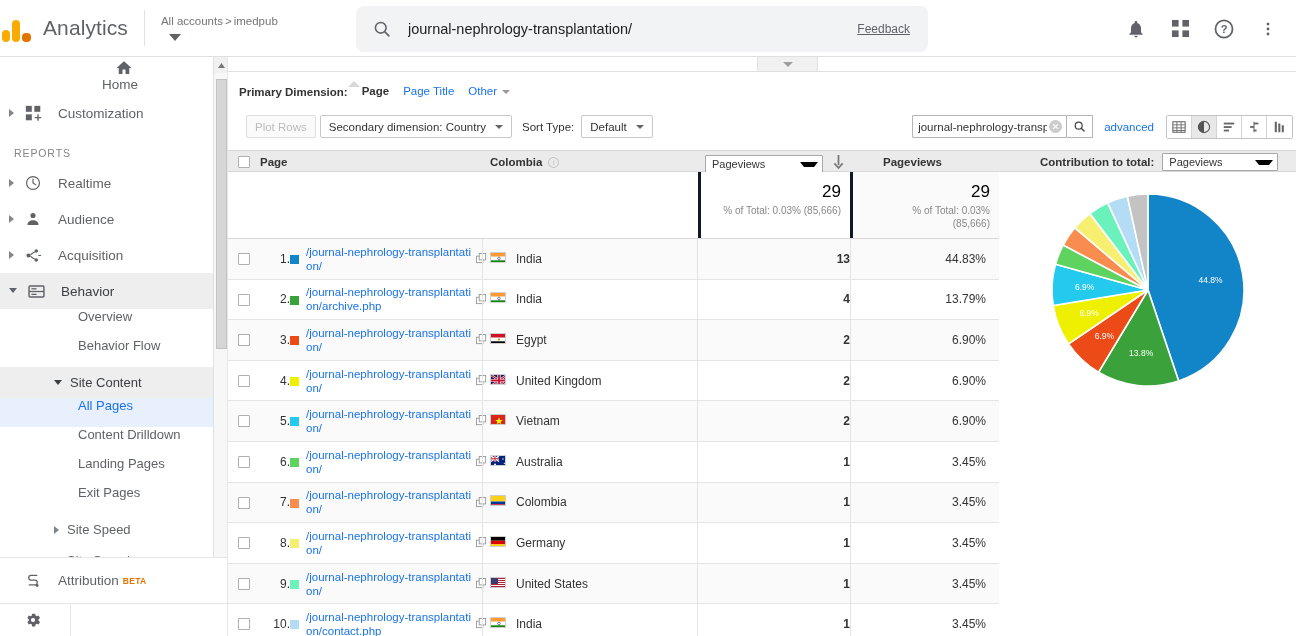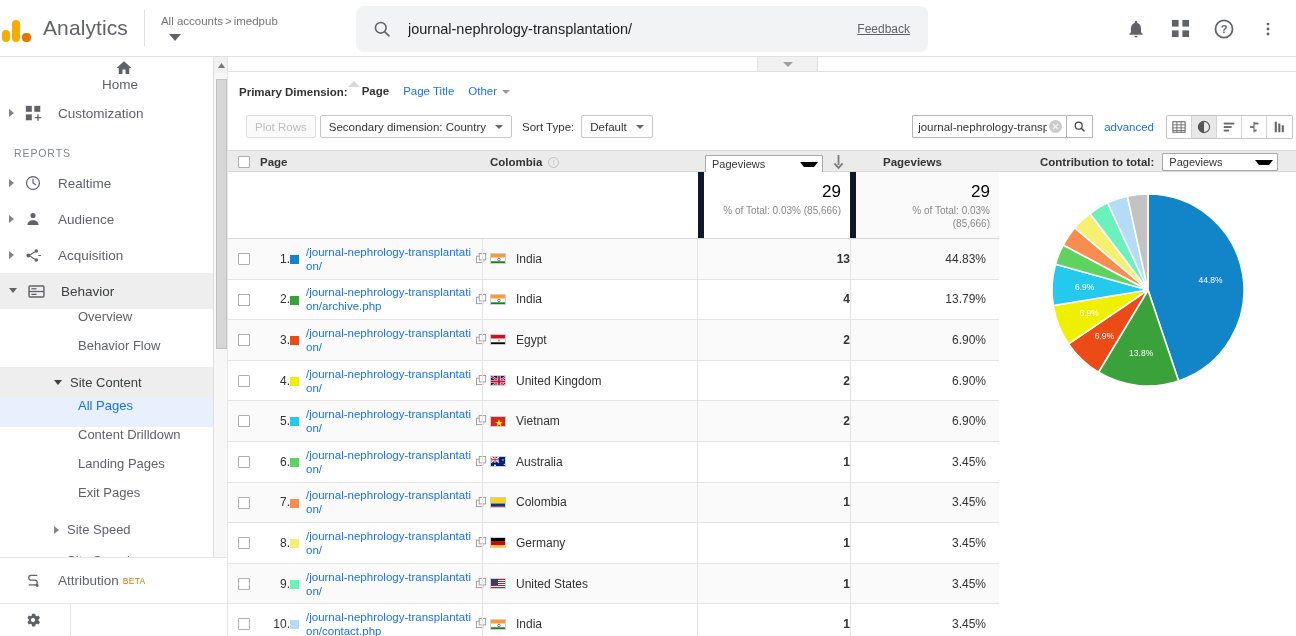--- a/index.html
+++ b/index.html
@@ -113,21 +113,21 @@
     border-left: 5px solid #80868b; border-right: 0;
     border-top: 4px solid transparent; border-bottom: 4px solid transparent;
   }
   #attribution-row {
     position: absolute; left: 0; bottom: 33px; width: 227px; height: 46px;
     border-top: 1px solid #e6e6e6; display: flex; align-items: center;
     background: #fff; cursor: pointer;
   }
   #attribution-row .nav-ico { width: 26px; margin-left: 20px; display: flex; align-items: center; justify-content: center; }
   #attribution-label { margin-left: 12px; font-size: 13.5px; color: #5f6368; }
-  #beta-tag { font-size: 8.5px; color: #E37400; margin-left: 4px; vertical-align: super; font-weight: normal; letter-spacing: .3px; }
+  #beta-tag { font-size: 8.5px; color: #E37400; margin-left: 4px; vertical-align: super; font-weight: bold; letter-spacing: .3px; }
   #bottom-strip {
     position: absolute; left: 0; bottom: 0; width: 227px; height: 33px;
     border-top: 1px solid #e6e6e6; display: flex; align-items: center; background: #fff;
   }
   #bottom-strip .nav-ico { width: 26px; margin-left: 20px; display: flex; align-items: center; justify-content: center; }
   #bottom-divider { width: 1px; height: 33px; background: #e6e6e6; margin-left: 24px; }
 
   
   #nav-sb {
     position: absolute; right: 0; top: 0; width: 15px; height: 523px;
@@ -269,38 +269,38 @@
     border-left: 4px solid transparent; border-right: 4px solid transparent;
     border-top: 5px solid #000;
     background-clip: padding-box;
   }
   #sort-arrow { left: 605px; }
   #hdr-pv2 { left: 655px; }
   #hdr-contrib { left: 812px; }
   #hdr-contrib .sel-box { margin-left: 8px; width: 116px; }
 
   #total-row { height: 67px; background: #fff; border-bottom: 1px solid #d8d8d8; position: relative; }
-  .tot-cell { position: absolute; top: 0; height: 66px; border-left: 6px solid #0f172a; }
+  .tot-cell { position: absolute; top: 0; height: 66px; border-left: 3px solid #0f172a; }
   .tot-num { text-align: right; font-size: 17px; color: #000; padding-top: 10px; padding-right: 9px; }
   .tot-sub { text-align: right; font-size: 10px; color: #888; padding-right: 9px; line-height: 1.25; padding-top: 3px; }
 
   .row {
     height: 40.6px; position: relative; border-bottom: 1px solid #e4e4e4;
     display: flex; align-items: center; font-size: 12px;
   }
   .row.alt { background: #fafafa; }
   .row .cb { position: absolute; left: 10px; top: 14px; }
   .row .idx { position: absolute; left: 38px; width: 24px; text-align: right; color: #333; font-size: 12px; }
   .row .swatch { position: absolute; left: 62px; top: 16px; width: 9px; height: 9px; }
   .row .pg {
     position: absolute; left: 78px; width: 168px; color: #1a73e8;
     font-size: 11.5px; line-height: 14px; word-break: break-all; cursor: pointer;
   }
   .row .extico { position: absolute; left: 248px; top: 14px; cursor: pointer; }
-  .row .cntry-cell { position: absolute; left: 262px; display: flex; align-items: center; }
+  .row .cntry-cell { position: absolute; left: 262px; display: flex; align-items: flex-start; }
   .row .flag { width: 16px; height: 11px; border: 1px solid rgba(0,0,0,.18); flex: 0 0 auto; overflow: hidden; position: relative; }
   .row .cname { margin-left: 10px; color: #333; font-size: 12px; }
   .row .vsep { position: absolute; top: 0; height: 40.6px; width: 1px; background: #e4e4e4; }
   .row .pv { position: absolute; left: 470px; width: 152px; text-align: right; font-weight: bold; color: #333; font-size: 12px; }
   .row .pct { position: absolute; left: 640px; width: 118px; text-align: right; color: #333; font-size: 12px; }
 
   
   #pie-panel { position: absolute; left: 771px; top: 115px; width: 297px; height: 464px; background: #fff; }
   #pie-svg { position: absolute; left: 18px; top: 6px; }
   .pie-lbl { font-size: 8.5px; fill: #fff; font-family: "Liberation Sans", sans-serif; }

